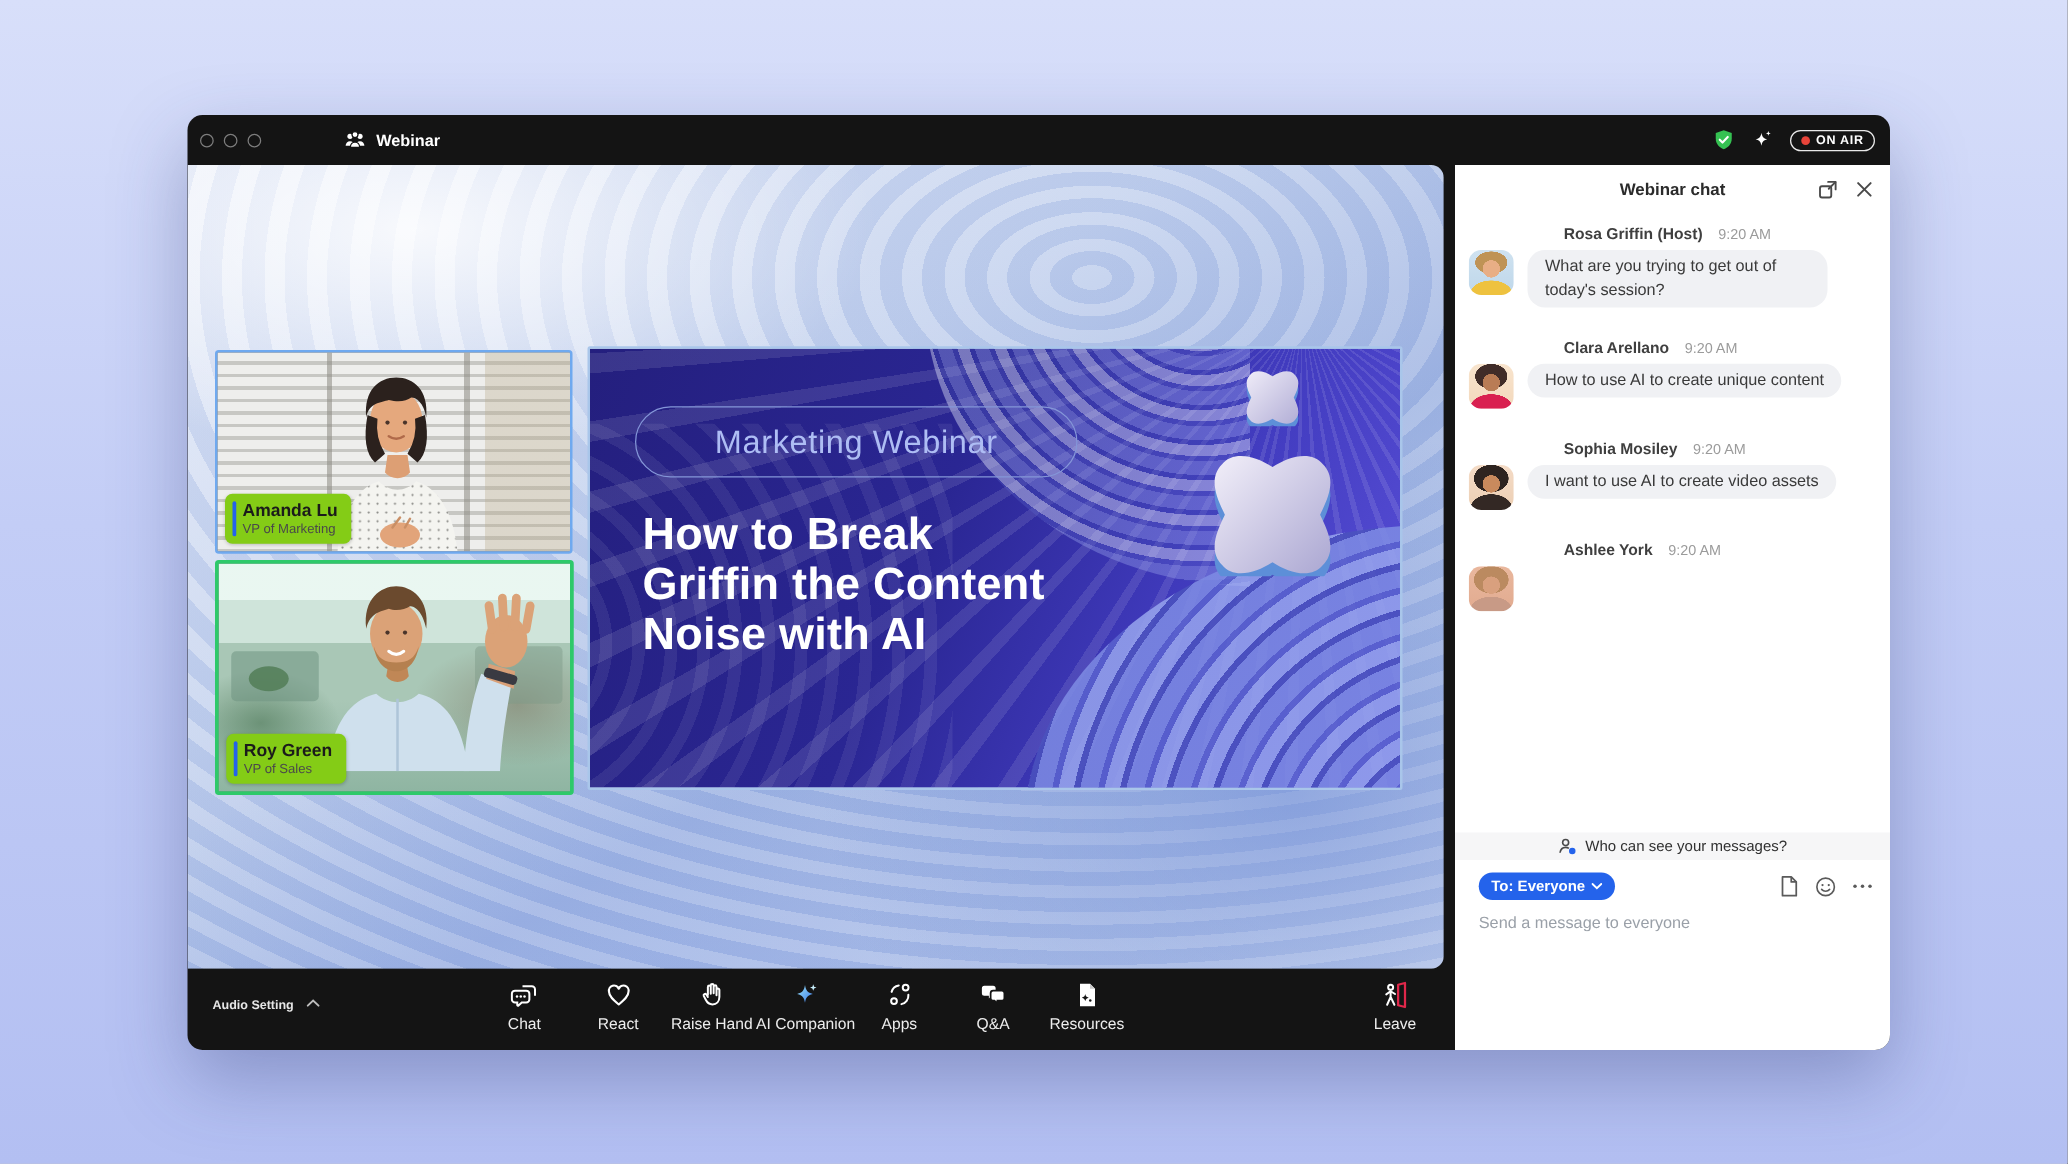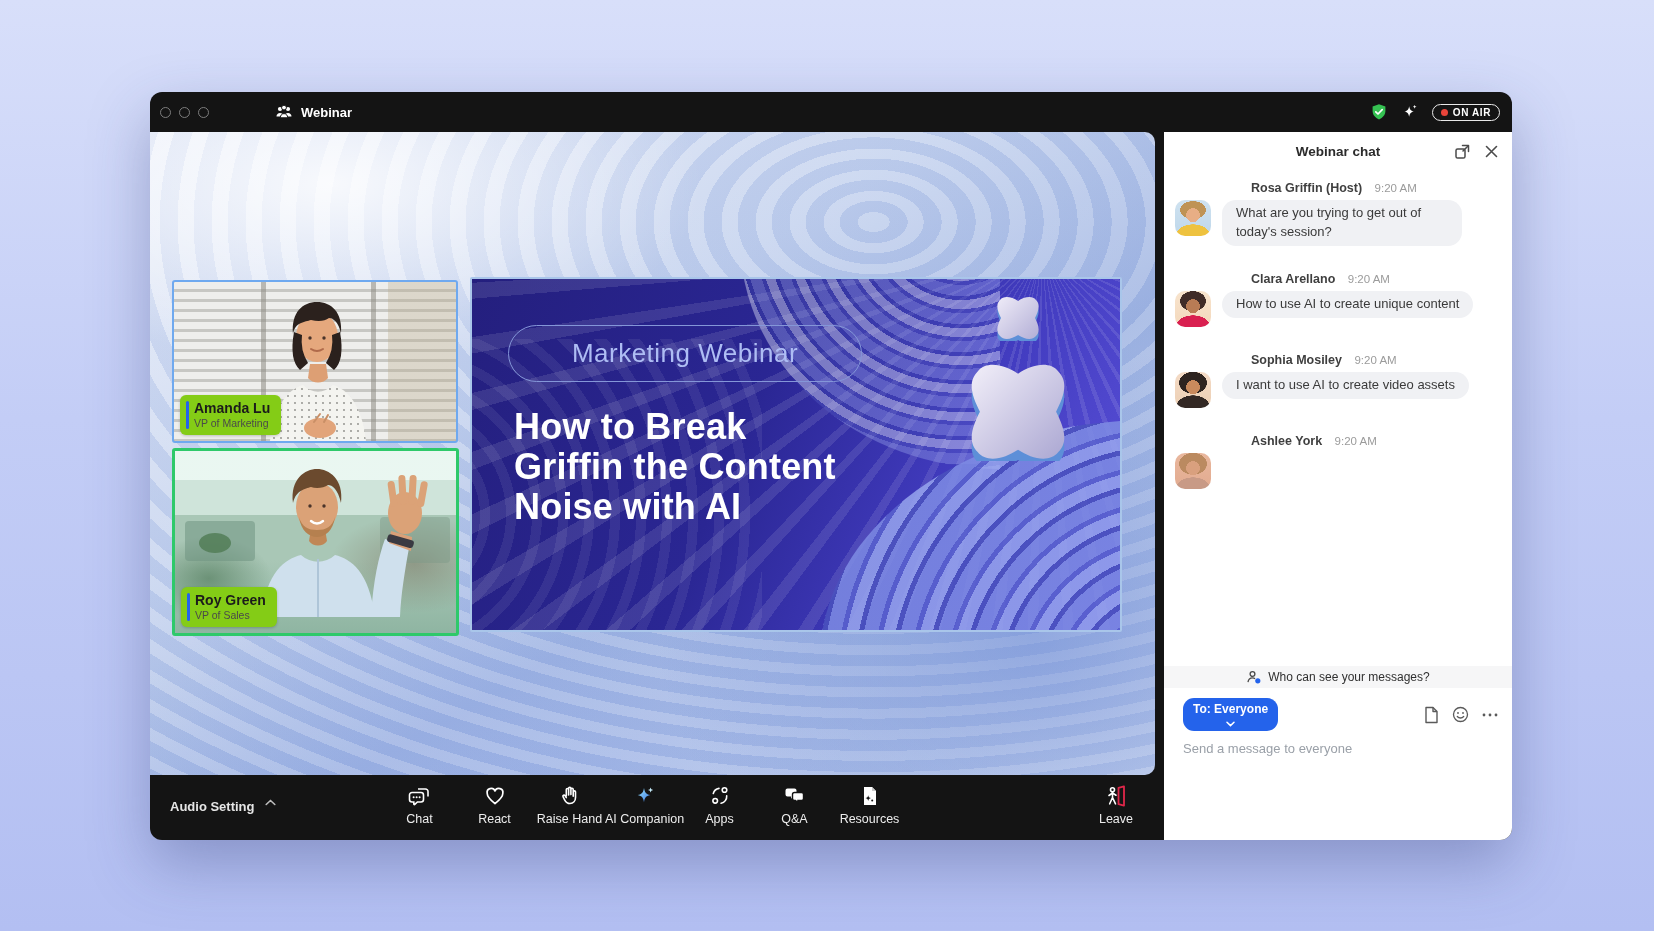--- a/index.html
+++ b/index.html
@@ -91,21 +91,21 @@
     border:1.5px solid #8496d8; border-radius:29px;
     display:flex; align-items:center; justify-content:center;
     color:#aebdf4; font-size:26px; letter-spacing:.5px;
   }
   .slide-title { position:absolute; left:42px; top:128px; color:#ffffff; font-size:36px; font-weight:700; line-height:40px; letter-spacing:.2px; }
   .clover { position:absolute; }
   .clover.small { left:519px; top:12px; width:54px; height:50px; }
   .clover.big { left:482px; top:70px; width:128px; height:112px; }
   
   .toolbar { position:absolute; left:0; top:643px; width:1014px; height:65px; }
-  .audio { position:absolute; left:20px; top:24px; display:flex; gap:10px; color:#e6e6e6; font-size:13px; font-weight:600; }
+  .audio { position:absolute; left:20px; top:24px; display:flex; gap:10px; color:#e6e6e6; font-size:10px; font-weight:600; }
   .tbtns { position:absolute; left:232px; top:6px; display:flex; }
   .tbtn { width:75px; display:flex; flex-direction:column; align-items:center; gap:3px; cursor:pointer; }
   .ticon { height:28px; display:flex; align-items:flex-end; justify-content:center; }
   .tlabel { color:#ededed; font-size:12.5px; white-space:nowrap; }
   .tbtn.leave { position:absolute; right:18px; top:6px; width:60px; }
   
   .chat { position:absolute; left:1014px; top:40px; width:348px; height:708px; background:#ffffff; }
   .chat-header { position:absolute; left:0; top:0; width:100%; height:38px; display:flex; align-items:center; }
   .chat-title { position:absolute; left:0; right:0; text-align:center; font-size:13.5px; font-weight:700; color:#2b2b2b; }
   .chat-hicons { position:absolute; right:14px; display:flex; gap:14px; align-items:center; }
@@ -124,21 +124,21 @@
   .bubble.wrap { white-space:normal; max-width:240px; }
   .who-strip {
     position:absolute; left:0; top:534px; width:100%; height:22px; background:#f6f6f7;
     display:flex; align-items:center; justify-content:center; gap:6px;
     font-size:12px; color:#303030;
   }
   .compose { position:absolute; left:0; top:562px; width:100%; padding:4px 14px 0 19px; }
   .compose-row { display:flex; align-items:center; }
   .to-pill {
     display:flex; align-items:center; gap:5px; background:#2463eb; color:#fff;
-    font-size:12px; font-weight:600; border-radius:11px; padding:4px 10px; cursor:pointer;flex-direction:column;
+    font-size:12px; font-weight:600; border-radius:11px; padding:4px 10px; cursor:pointer;
   }
   .compose-icons { margin-left:auto; display:flex; gap:13px; align-items:center; }
   .compose-icons > span { display:flex; cursor:pointer; }
   .msg-input { border:none; outline:none; width:100%; margin-top:10px; font-size:13px; color:#3a3a3a; background:transparent; font-family:"Liberation Sans",sans-serif; }
   .msg-input::placeholder { color:#9aa0a8; }
 </style>
 </head>
 <body>
 
 <div class="window">

